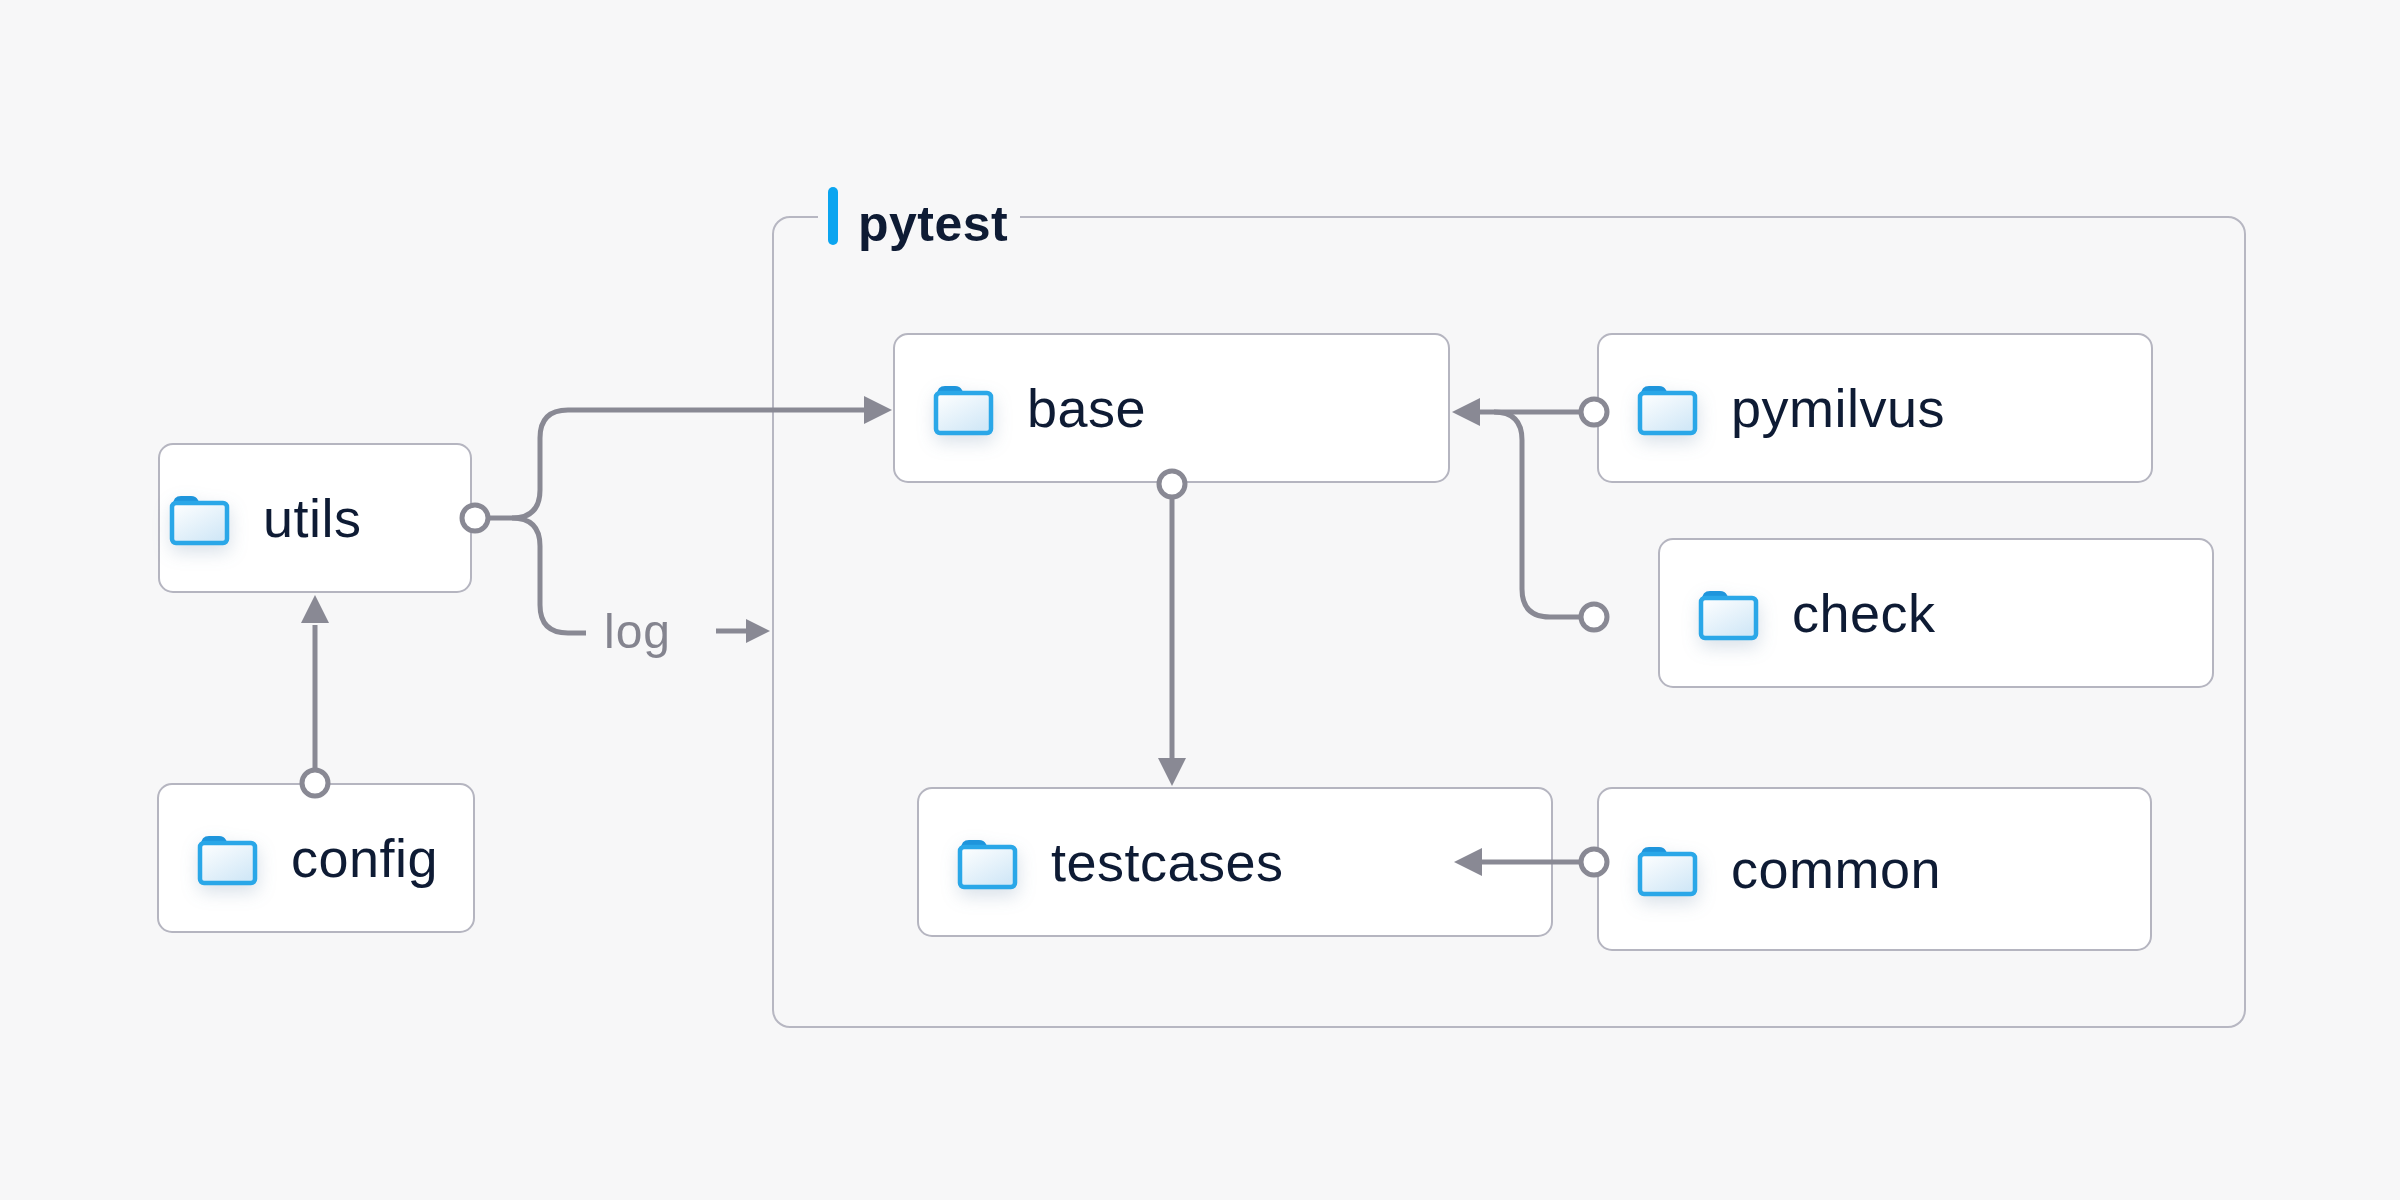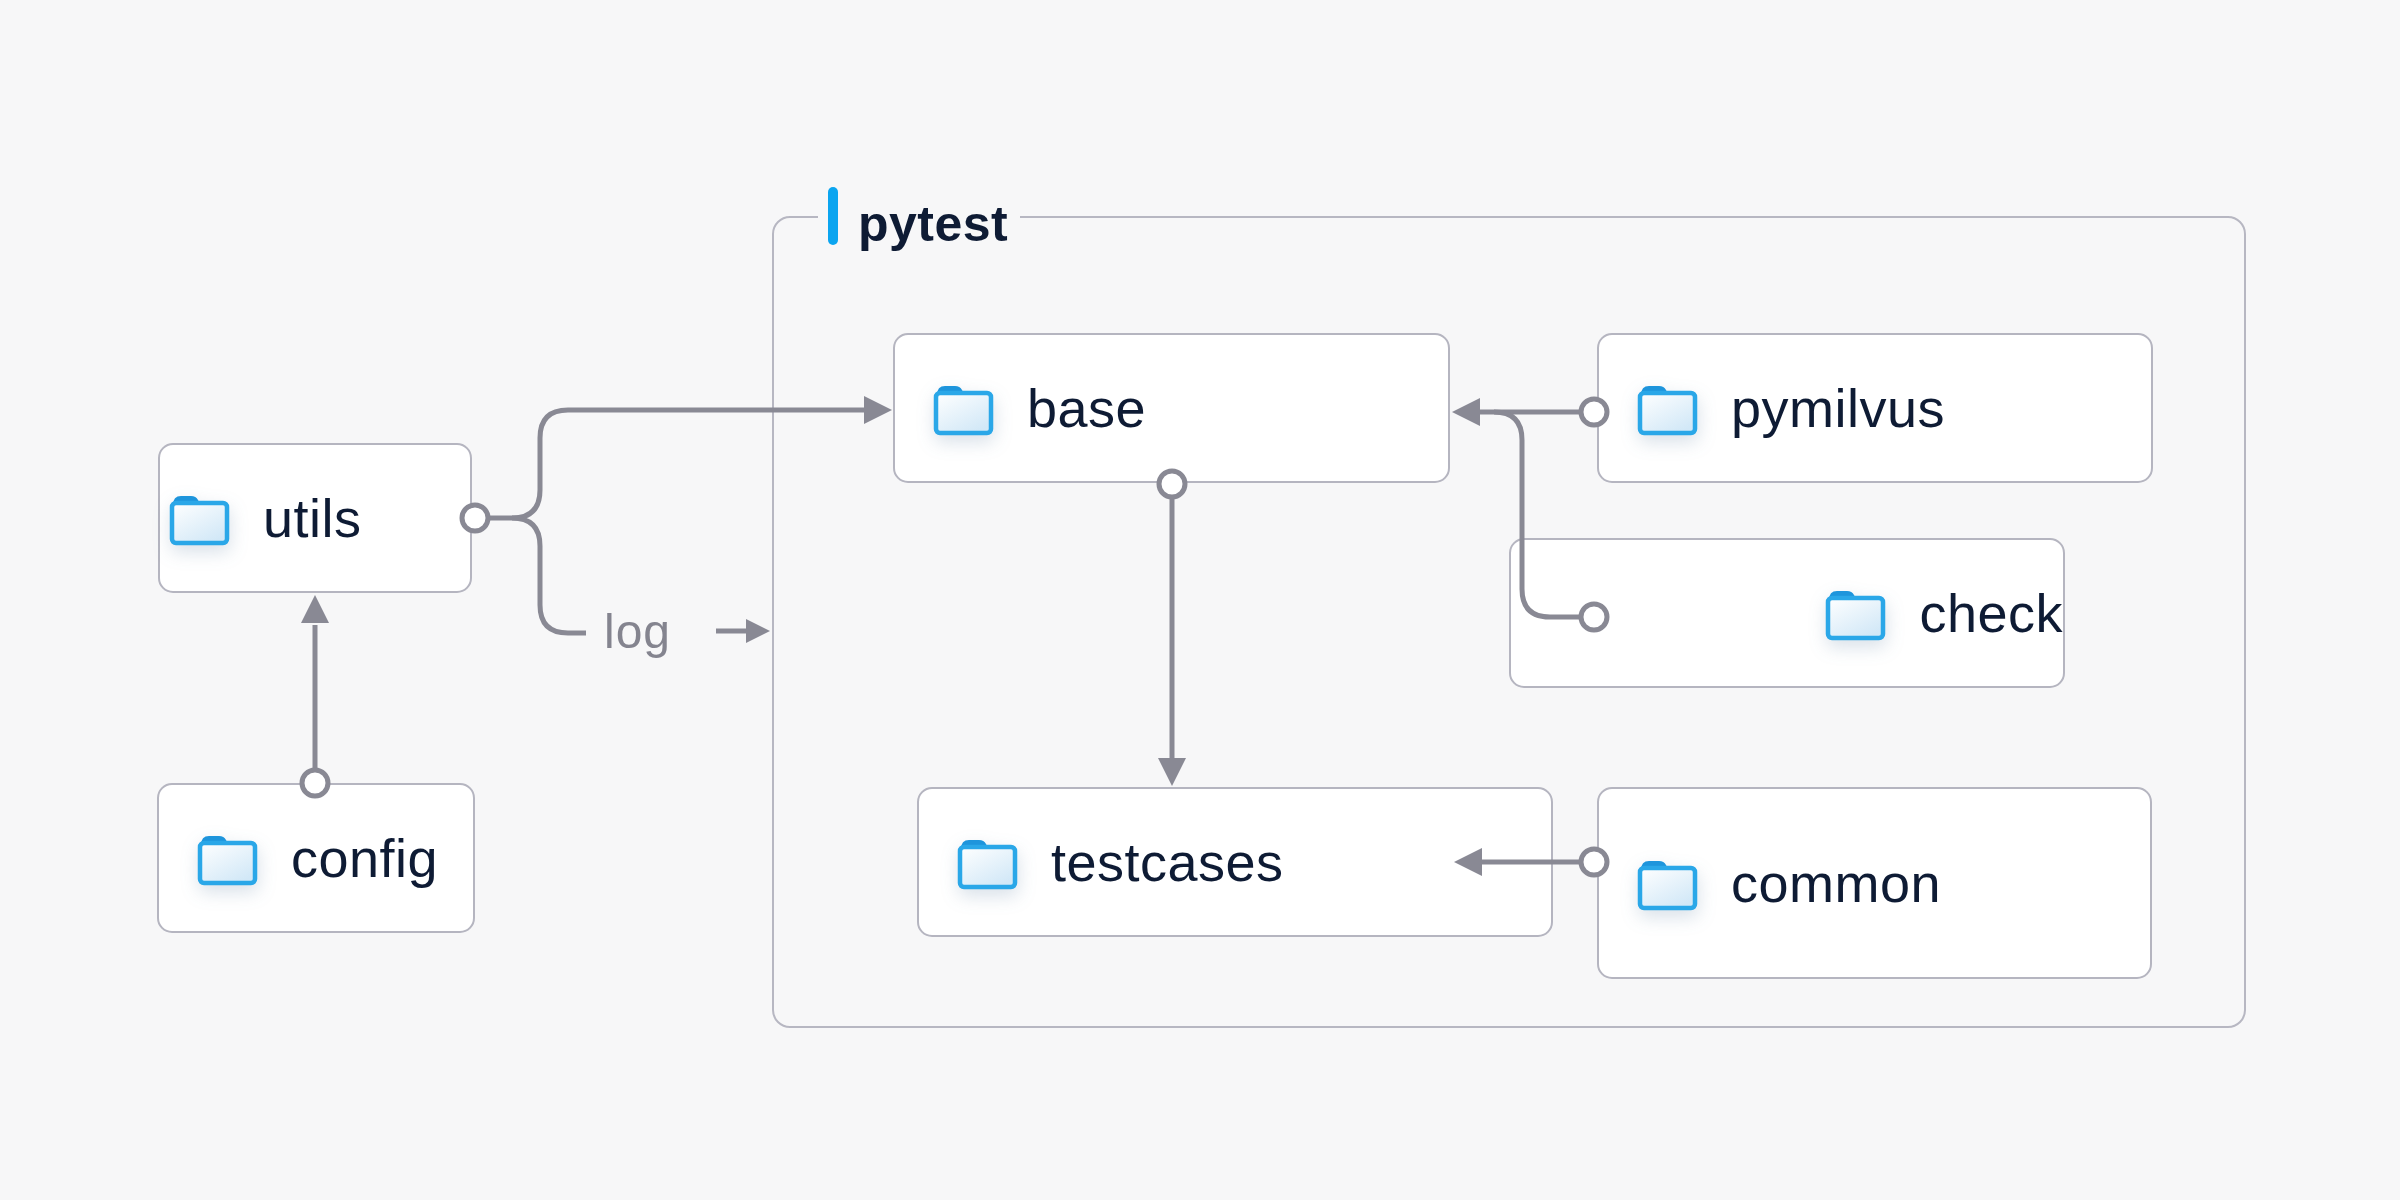--- a/index.html
+++ b/index.html
@@ -59,23 +59,23 @@
     margin-left: 32px;
     letter-spacing: 0.5px;
   }
   .node .folder { width: 64px; height: 58px; flex: 0 0 auto;
     filter: drop-shadow(1px 7px 9px rgba(45, 90, 135, 0.18)); }
 
   #node-utils     { left: 158px;  top: 443px; width: 314px; height: 150px; padding-left: 7px; }
   #node-config    { left: 157px;  top: 783px; width: 318px; height: 150px; }
   #node-base      { left: 893px;  top: 333px; width: 557px; height: 150px; }
   #node-pymilvus  { left: 1597px; top: 333px; width: 556px; height: 150px; }
-  #node-check     { left: 1509px; top: 538px; width: 556px; height: 150px; justify-content: flex-end; }
+  #node-check     { left: 1658px; top: 538px; width: 556px; height: 150px; }
   #node-testcases { left: 917px;  top: 787px; width: 636px; height: 150px; }
-  #node-common    { left: 1597px; top: 787px; width: 555px; height: 192px; }
+  #node-common    { left: 1597px; top: 787px; width: 555px; height: 164px; }
 
   
   .log-label {
     position: absolute;
     left: 604px; top: 604px;
     height: 56px; line-height: 56px;
     font-size: 48px; font-weight: 400;
     color: #84848f;
     letter-spacing: 1px;
   }

